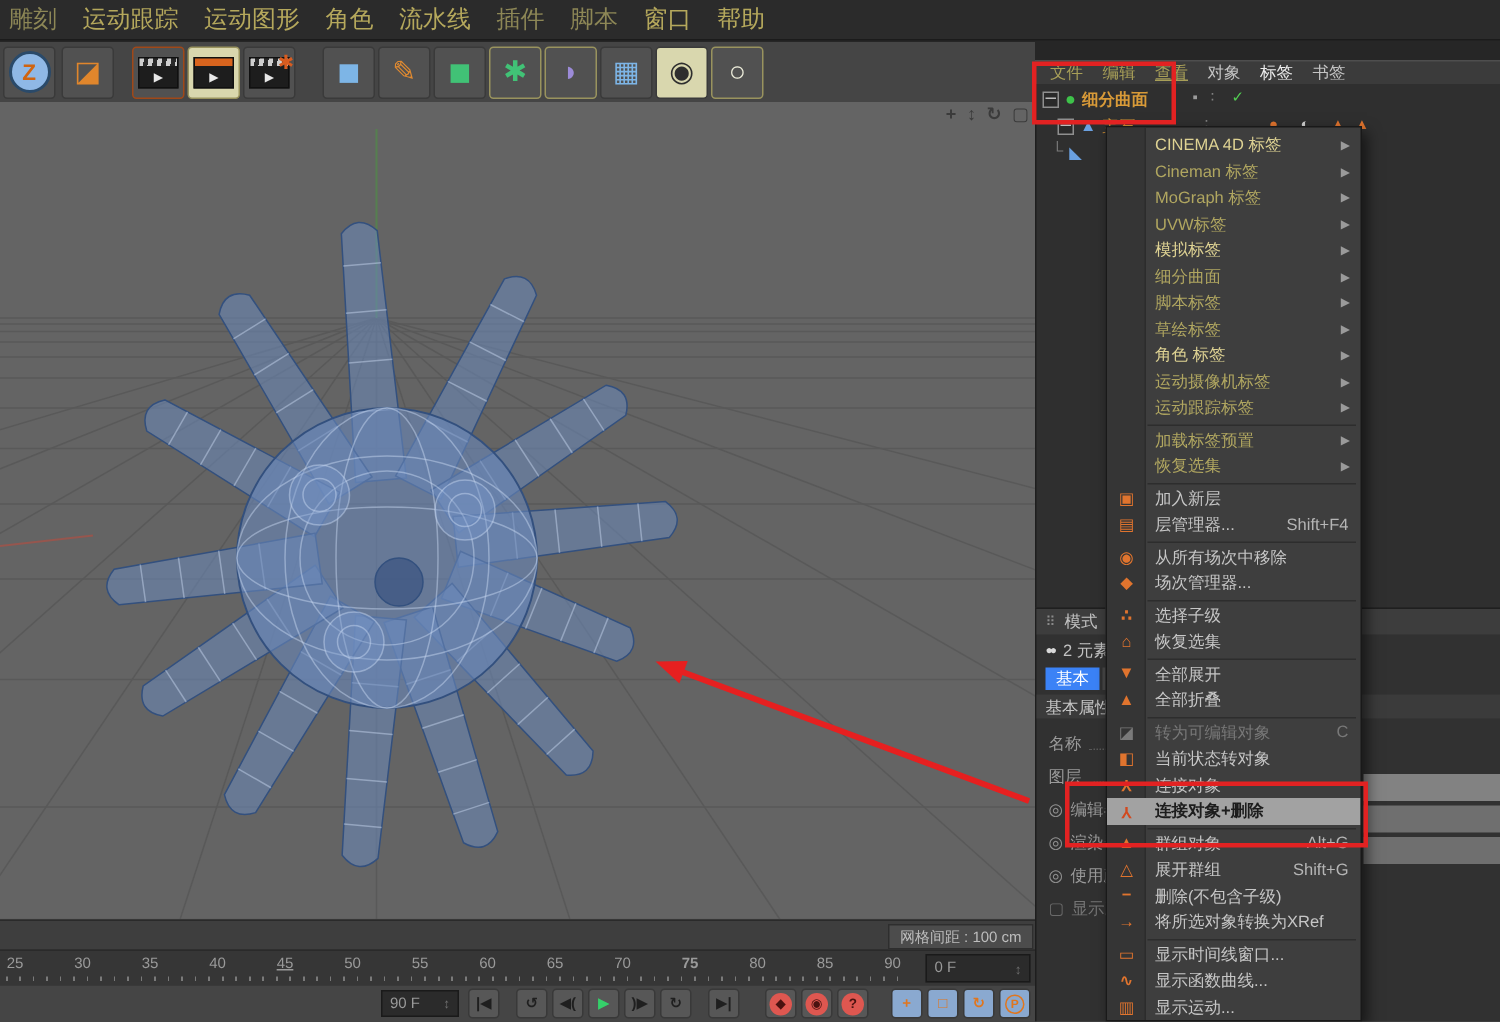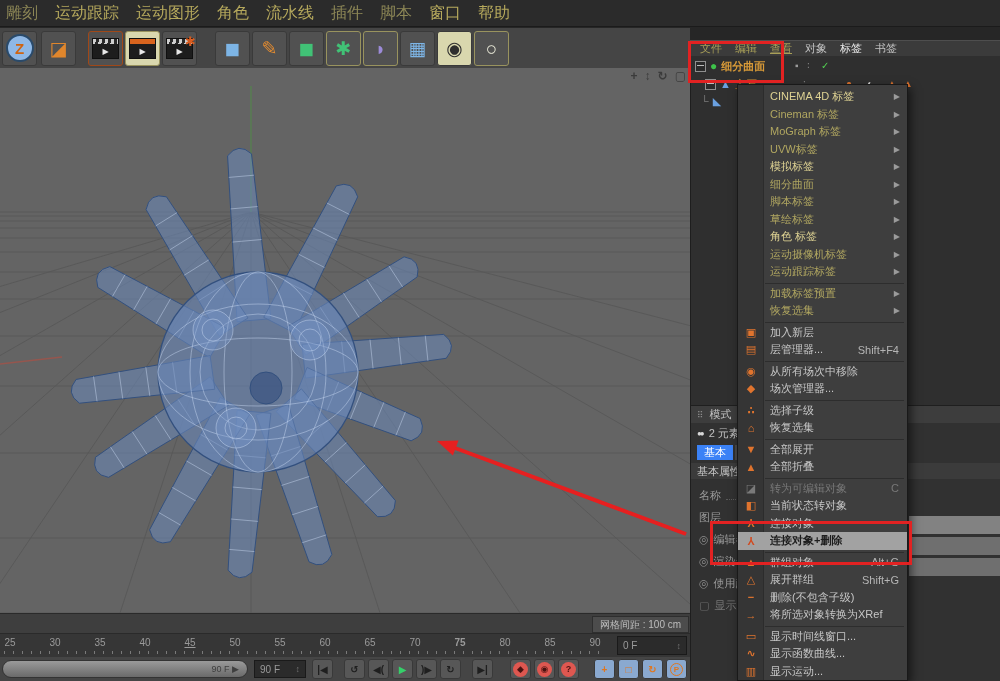--- a/index.html
+++ b/index.html
@@ -311,23 +311,20 @@
     <span class="tick" style="left: 325px;">60</span>
     <span class="tick" style="left: 370px;">65</span>
     <span class="tick" style="left: 415px;">70</span>
     <span class="tick" style="left: 460px; font-weight: bold;">75</span>
     <span class="tick" style="left: 505px;">80</span>
     <span class="tick" style="left: 550px;">85</span>
     <span class="tick" style="left: 595px;">90</span>
   </div>
 
 <div id="transport">
-  <div id="tl-slider">
-    <span>90 F ▶</span>
-  </div>
   <div id="frame-input" class="mini-input">
     <span>90 F</span>
     <span class="stepper">↕</span>
   </div>
   <div id="tr-buttons">
       <div class="tr-btn">|◀</div>
       <div class="tr-btn" style="margin-left: 8px;">↺</div>
       <div class="tr-btn">◀(</div>
       <div class="tr-btn green">▶</div>
       <div class="tr-btn">)▶</div>

